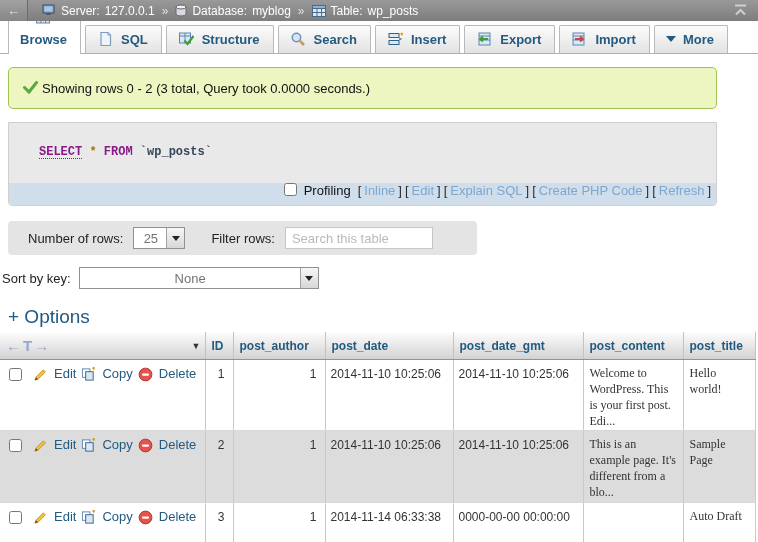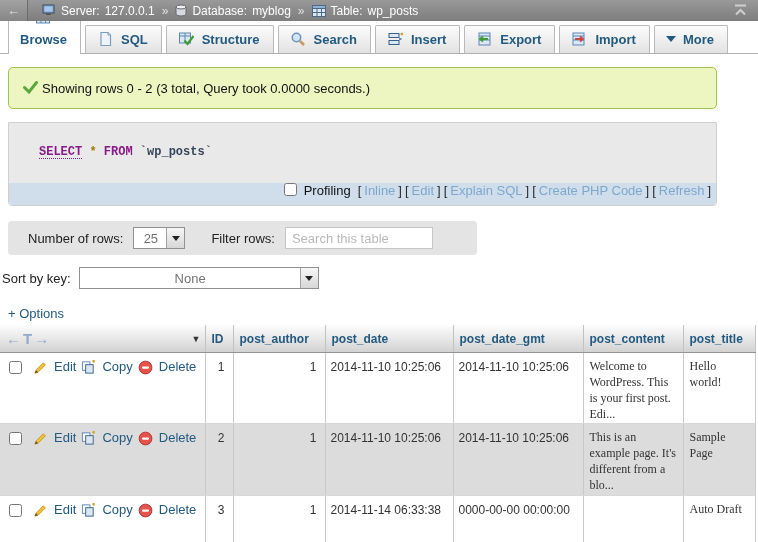--- a/index.html
+++ b/index.html
@@ -68,21 +68,21 @@
   .combo{display:inline-flex;border:1px solid #919191;background:#fff;height:22px;box-sizing:border-box;cursor:pointer;}
   .combo .val{padding:3px 6px 0 7px;font-size:13px;color:#737373;flex:1;text-align:center;}
   .combo .btn{width:17px;background:linear-gradient(#f7f7f7,#d7d7d7);border-left:1px solid #a2a2a2;display:flex;align-items:center;justify-content:center;}
   .combo .btn .tri{width:0;height:0;border:4px solid transparent;border-top:5px solid #222;margin-top:4px;}
   .filter-input{
     width:148px;height:22px;border:1px solid #c6c6c6;box-sizing:border-box;
     font-family:"Liberation Sans",sans-serif;font-size:13px;padding:0 6px;color:#333;
   }
   .filter-input::placeholder{color:#b9b9b9;}
   .sortrow{margin:12px 0 0 2px;display:flex;align-items:center;gap:8px;font-size:13px;color:#222;}
-  .options-link{display:inline-block;margin:17px 0 0 8px;color:#235a81;font-size:13px;text-decoration:none;cursor:pointer;}
+  .options-link{display:inline-block;margin:17px 0 0 8px;color:#235a81;font-size:19px;text-decoration:none;cursor:pointer;}
   
   table.results{border-collapse:collapse;table-layout:fixed;width:755px;margin-top:4px;font-size:12px;}
   table.results th{
     background:linear-gradient(#fdfdfd,#d2d2d2);border-bottom:1px solid #939393;
     border-right:1px solid #c2c2c2;color:#235a81;font-weight:bold;text-align:left;
     padding:5px 4px 5px 6px;height:16px;white-space:nowrap;overflow:hidden;
   }
   th.thactions{padding:0 8px 0 8px;}
   .thactions-in{display:flex;align-items:center;justify-content:space-between;}
   .browse-ctl{color:#93a9c9;font-size:15px;display:flex;align-items:center;gap:2px;cursor:pointer;}

